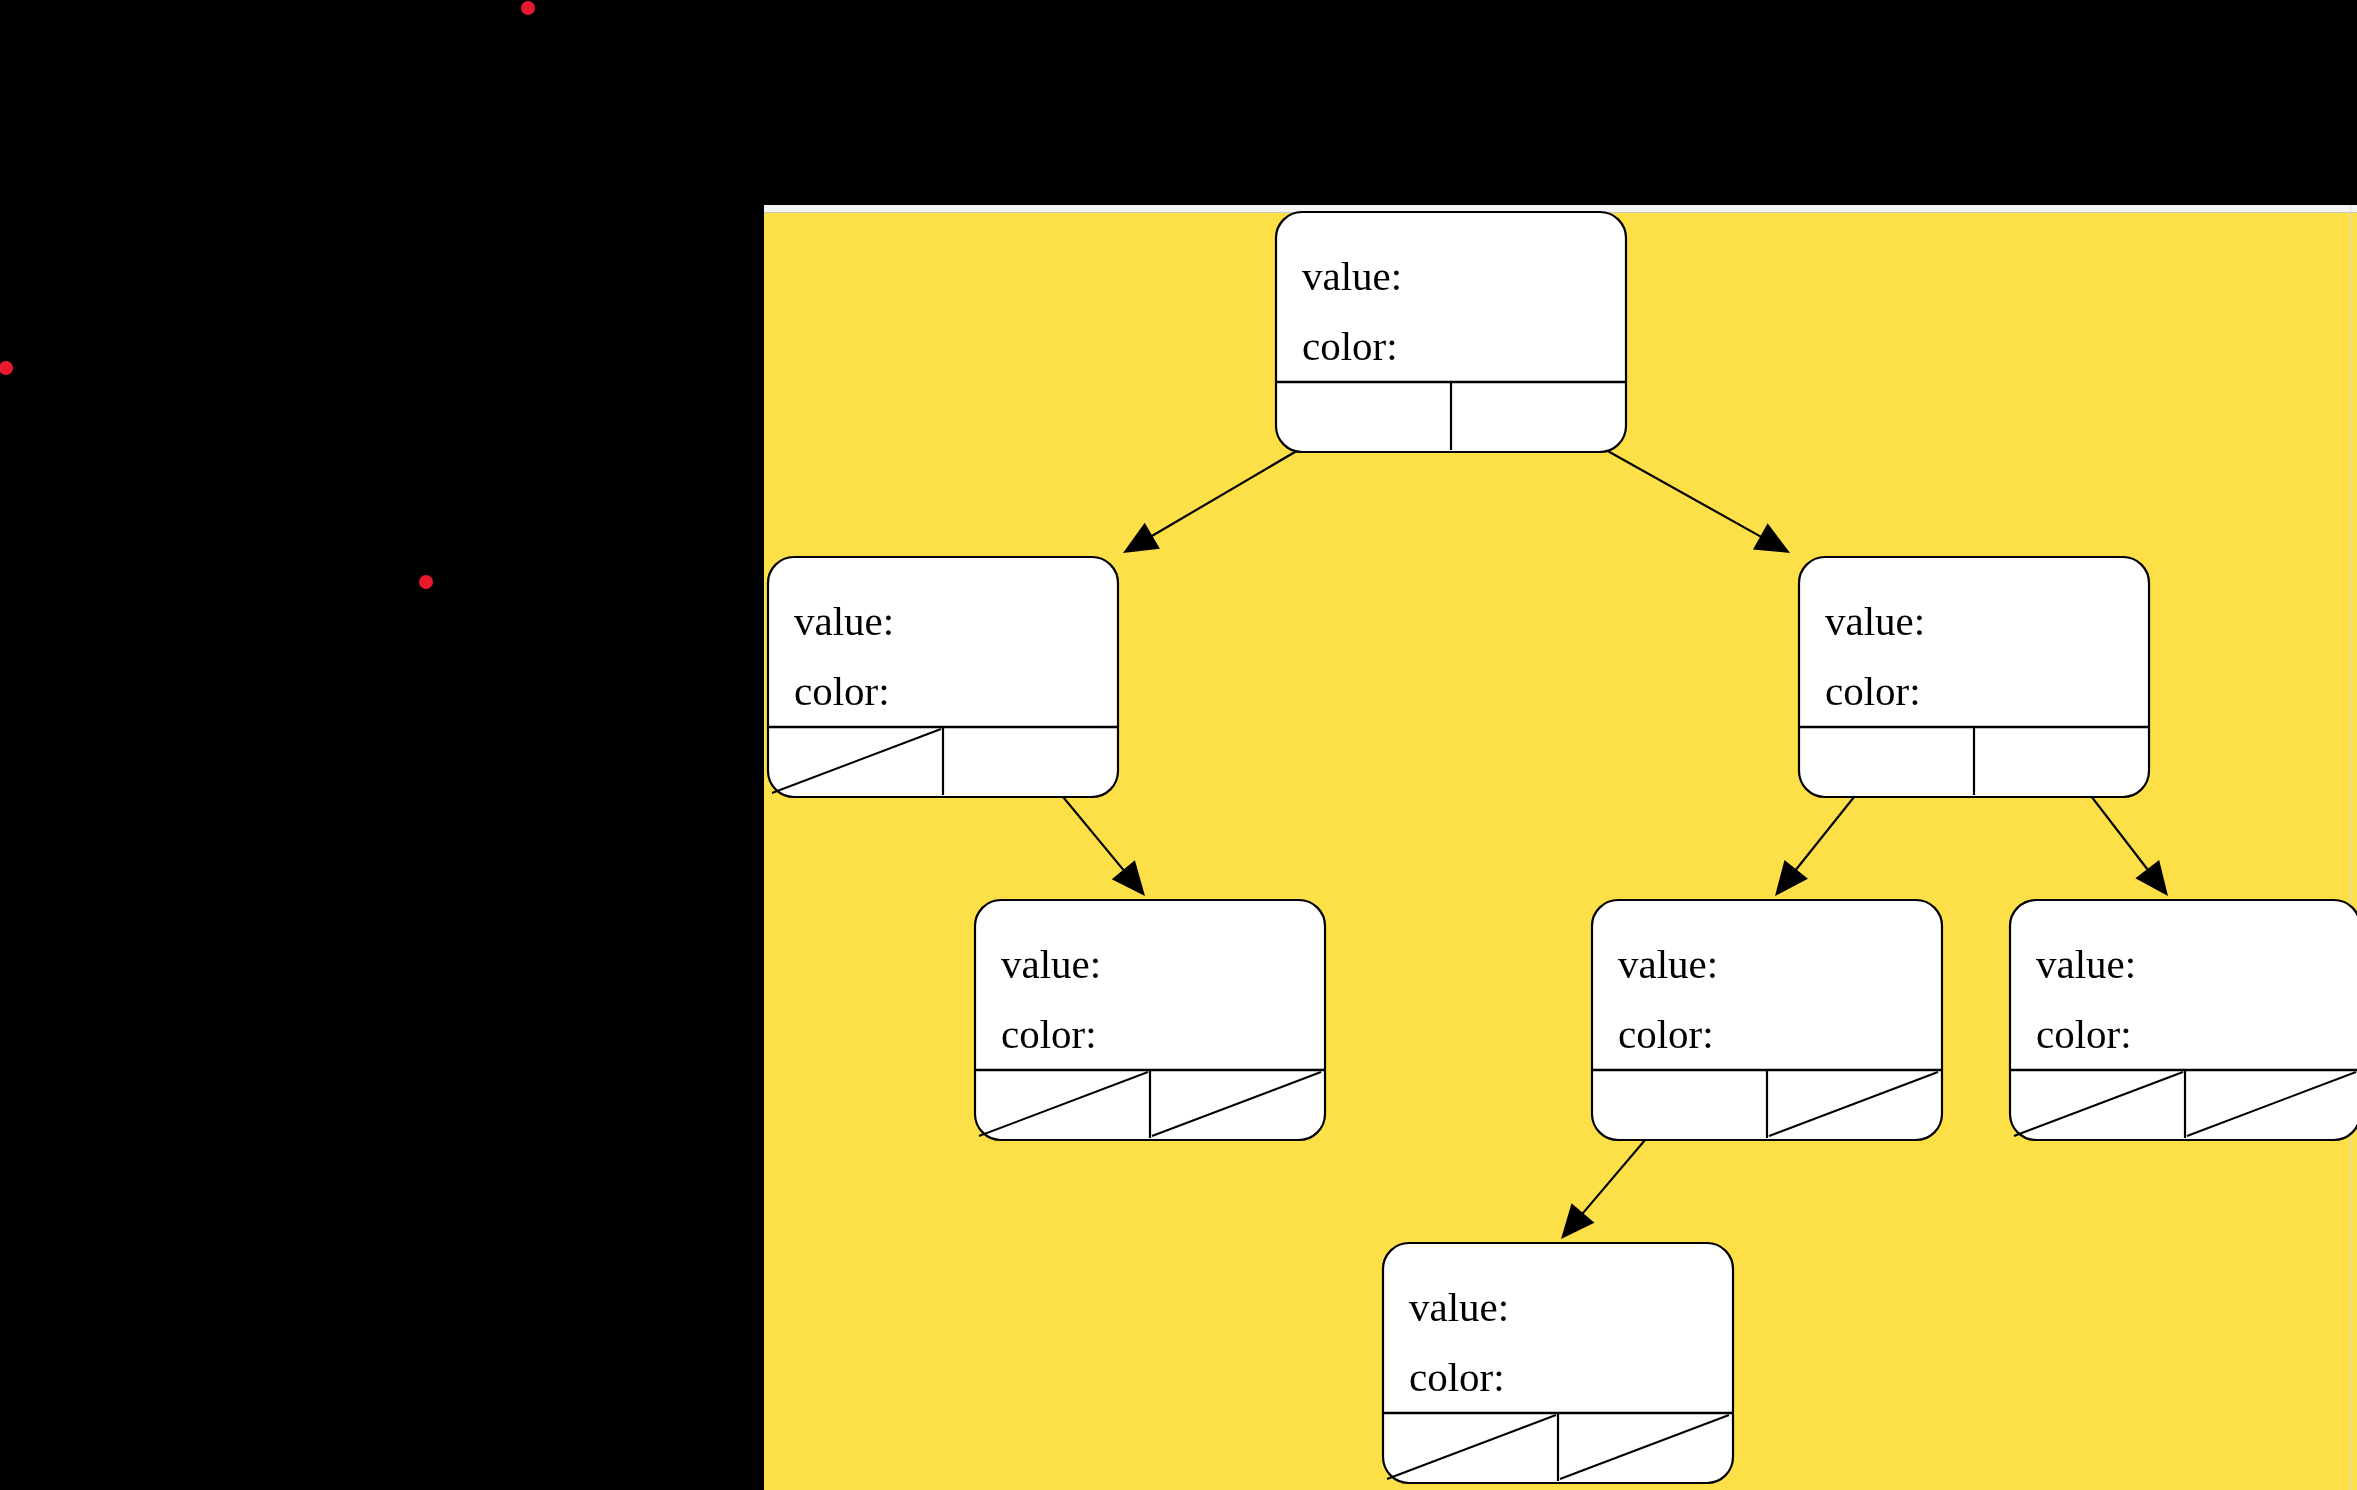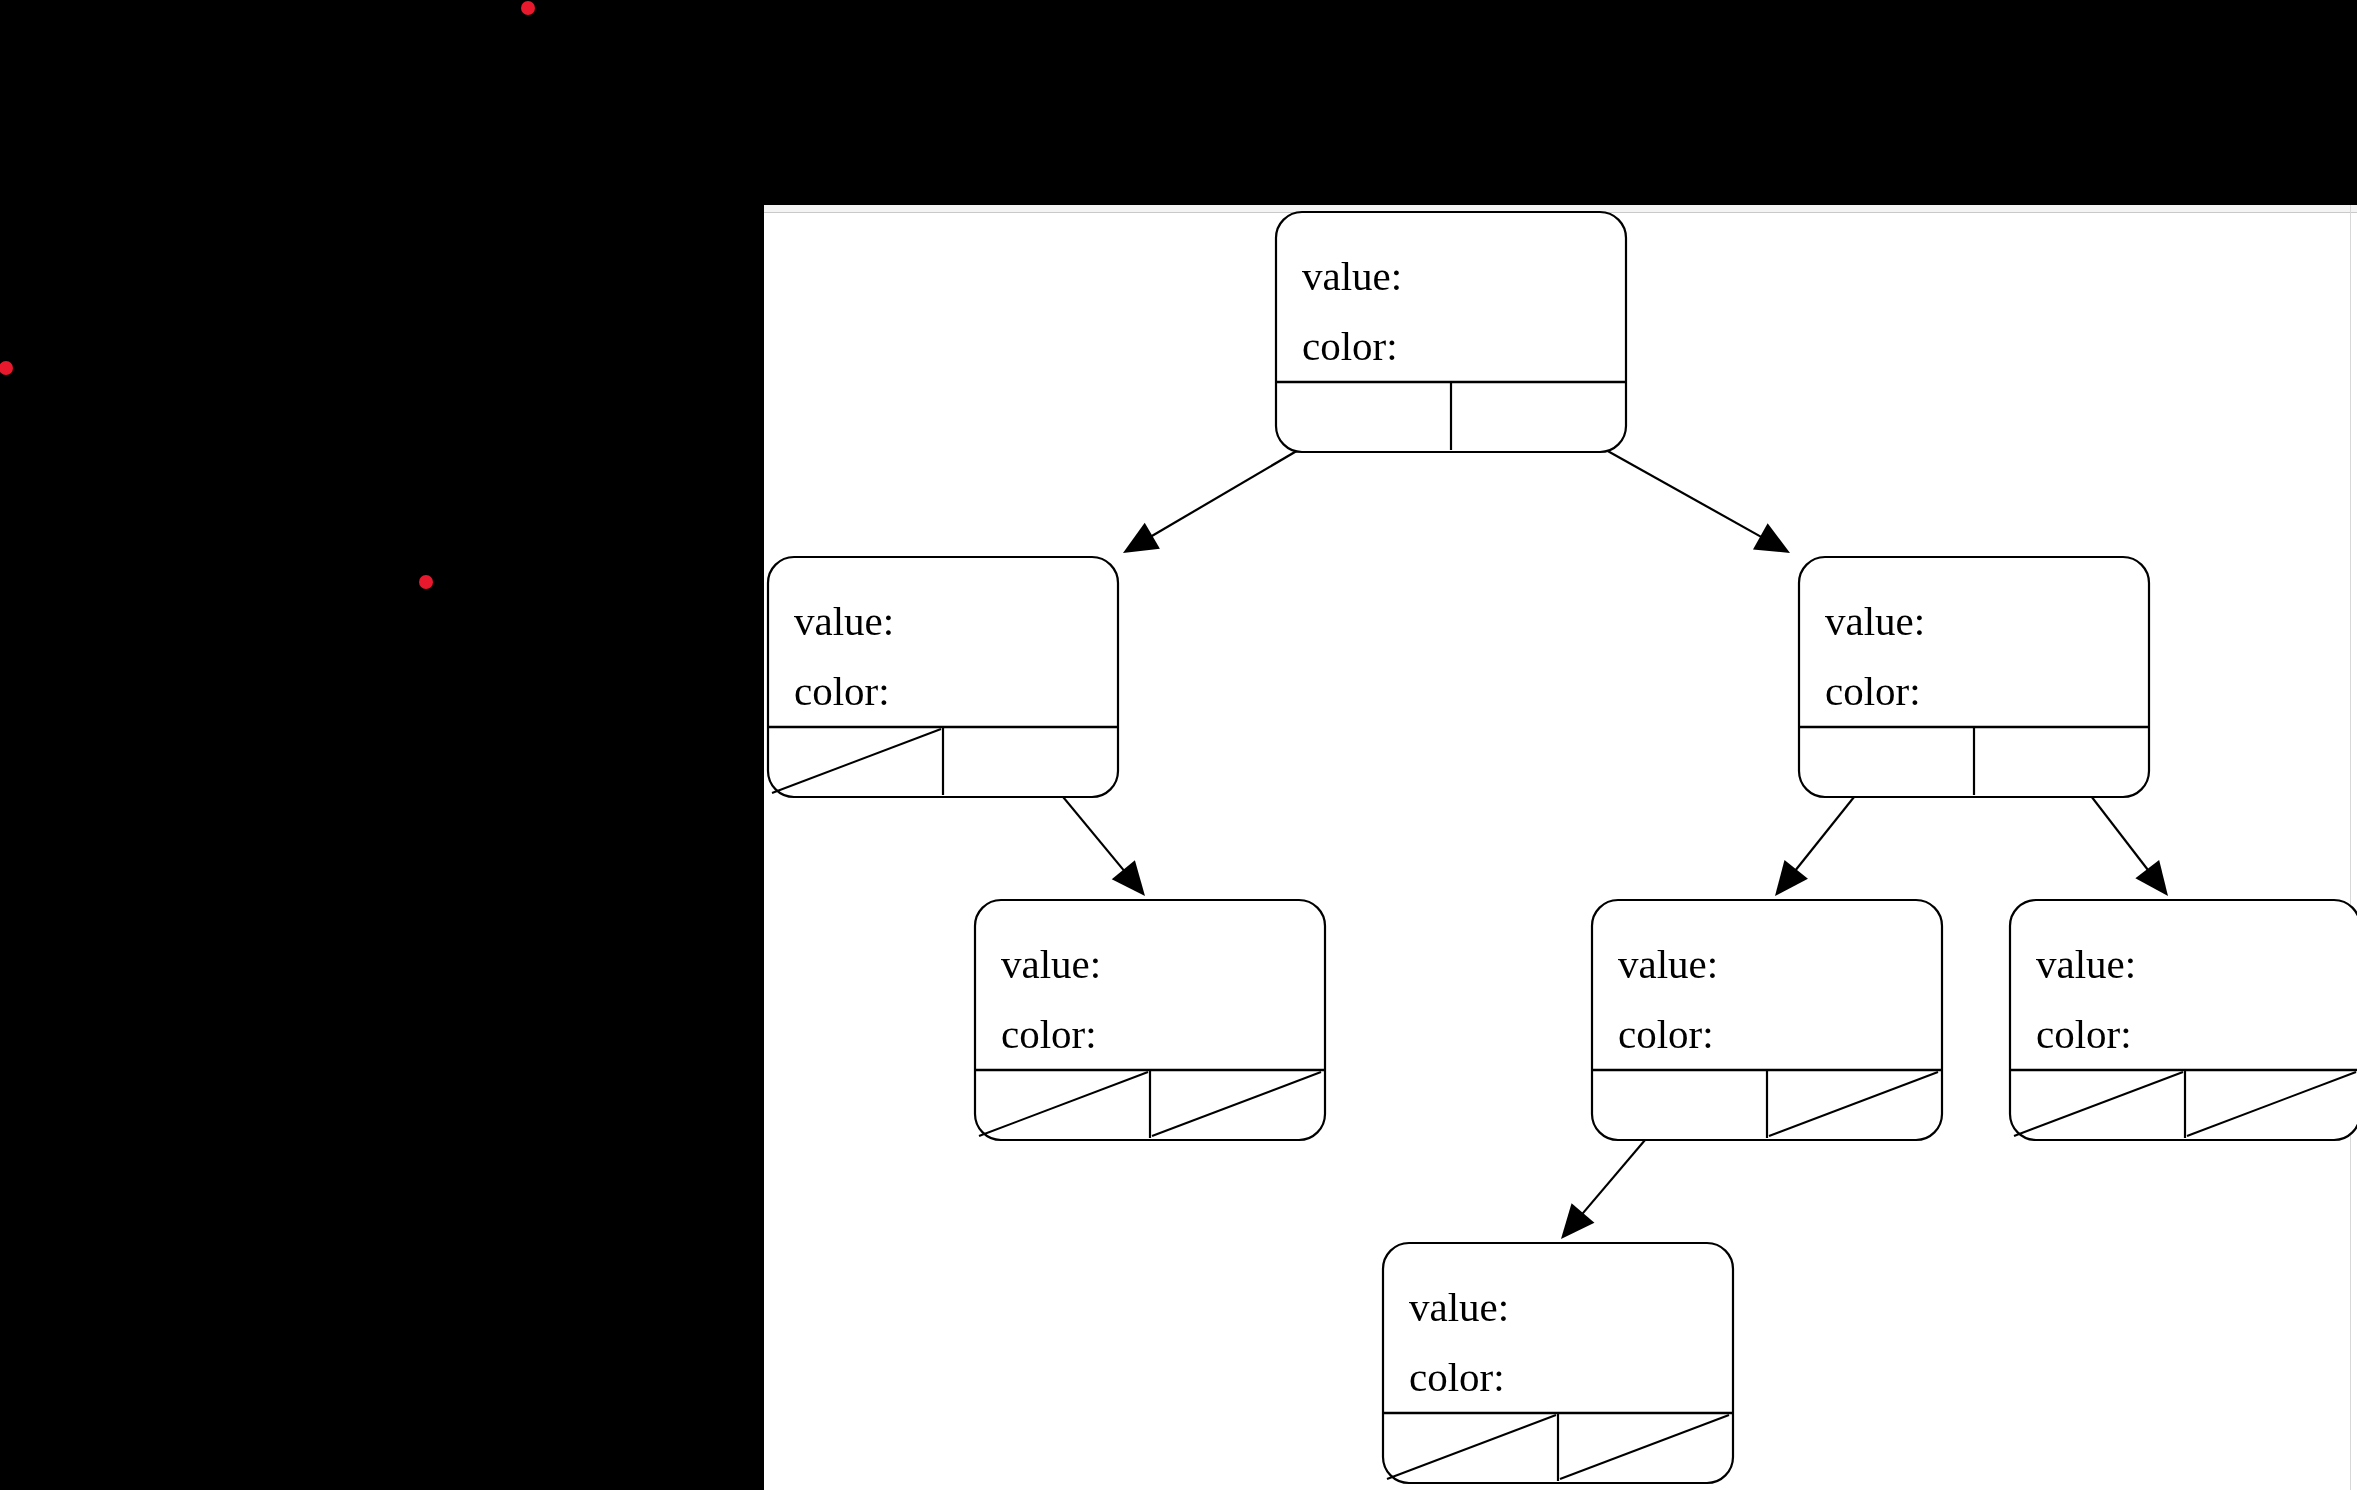--- a/index.html
+++ b/index.html
@@ -100,21 +100,21 @@
 <body>
 
 <div id="desktop" style="background: rgb(0, 0, 0);"></div>
 
 <div id="marker-layer">
     <div class="marker-dot" style="left: 521px; top: 1px; width: 14px; height: 14px; background: rgb(232, 25, 44);"></div>
     <div class="marker-dot" style="left: -1px; top: 361px; width: 14px; height: 14px; background: rgb(232, 25, 44);"></div>
     <div class="marker-dot" style="left: 419px; top: 575px; width: 14px; height: 14px; background: rgb(232, 25, 44);"></div>
   </div>
 
-<div id="canvas-panel" style="left: 764px; top: 205px; width: 1593px; height: 1285px; background: #ffffff;">
+<div id="canvas-panel" style="left: 764px; top: 205px; width: 1593px; height: 1285px; background: #fde047;">
   <div id="panel-topbar" style="background: rgb(244, 244, 244);"></div>
   <div id="panel-right-rule" style="left: 1586px; background: rgb(215, 215, 215);"></div>
   <svg id="diagram-svg" xmlns="http://www.w3.org/2000/svg" width="1593" height="1285">
       <g>
         <g>
           <line x1="599" y1="207" x2="384.86633439817183" y2="332.803528541074" class="edge-line"></line>
           <polygon points="359,348 380.71694325513175,317.84416514746465 395.91341471405775,343.7104995456365" class="edge-head"></polygon>
         </g>
         <g>
           <line x1="774" y1="207" x2="999.8195064849652" y2="333.3513905332544" class="edge-line"></line>

